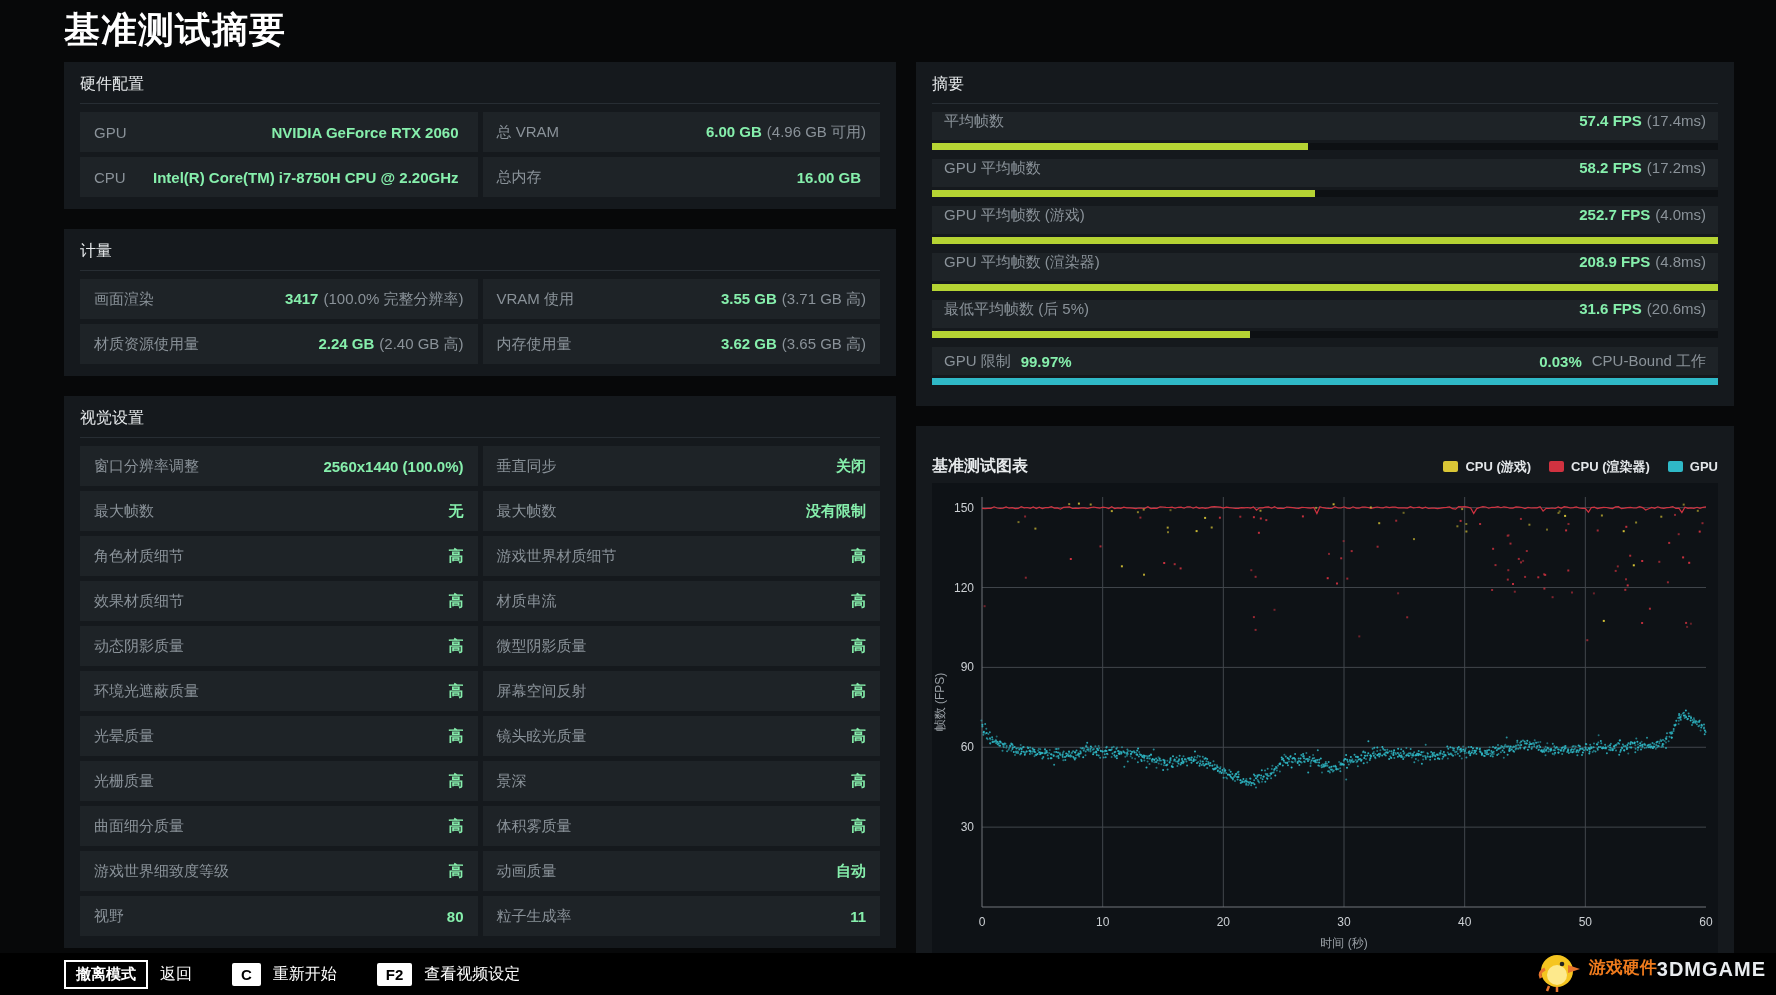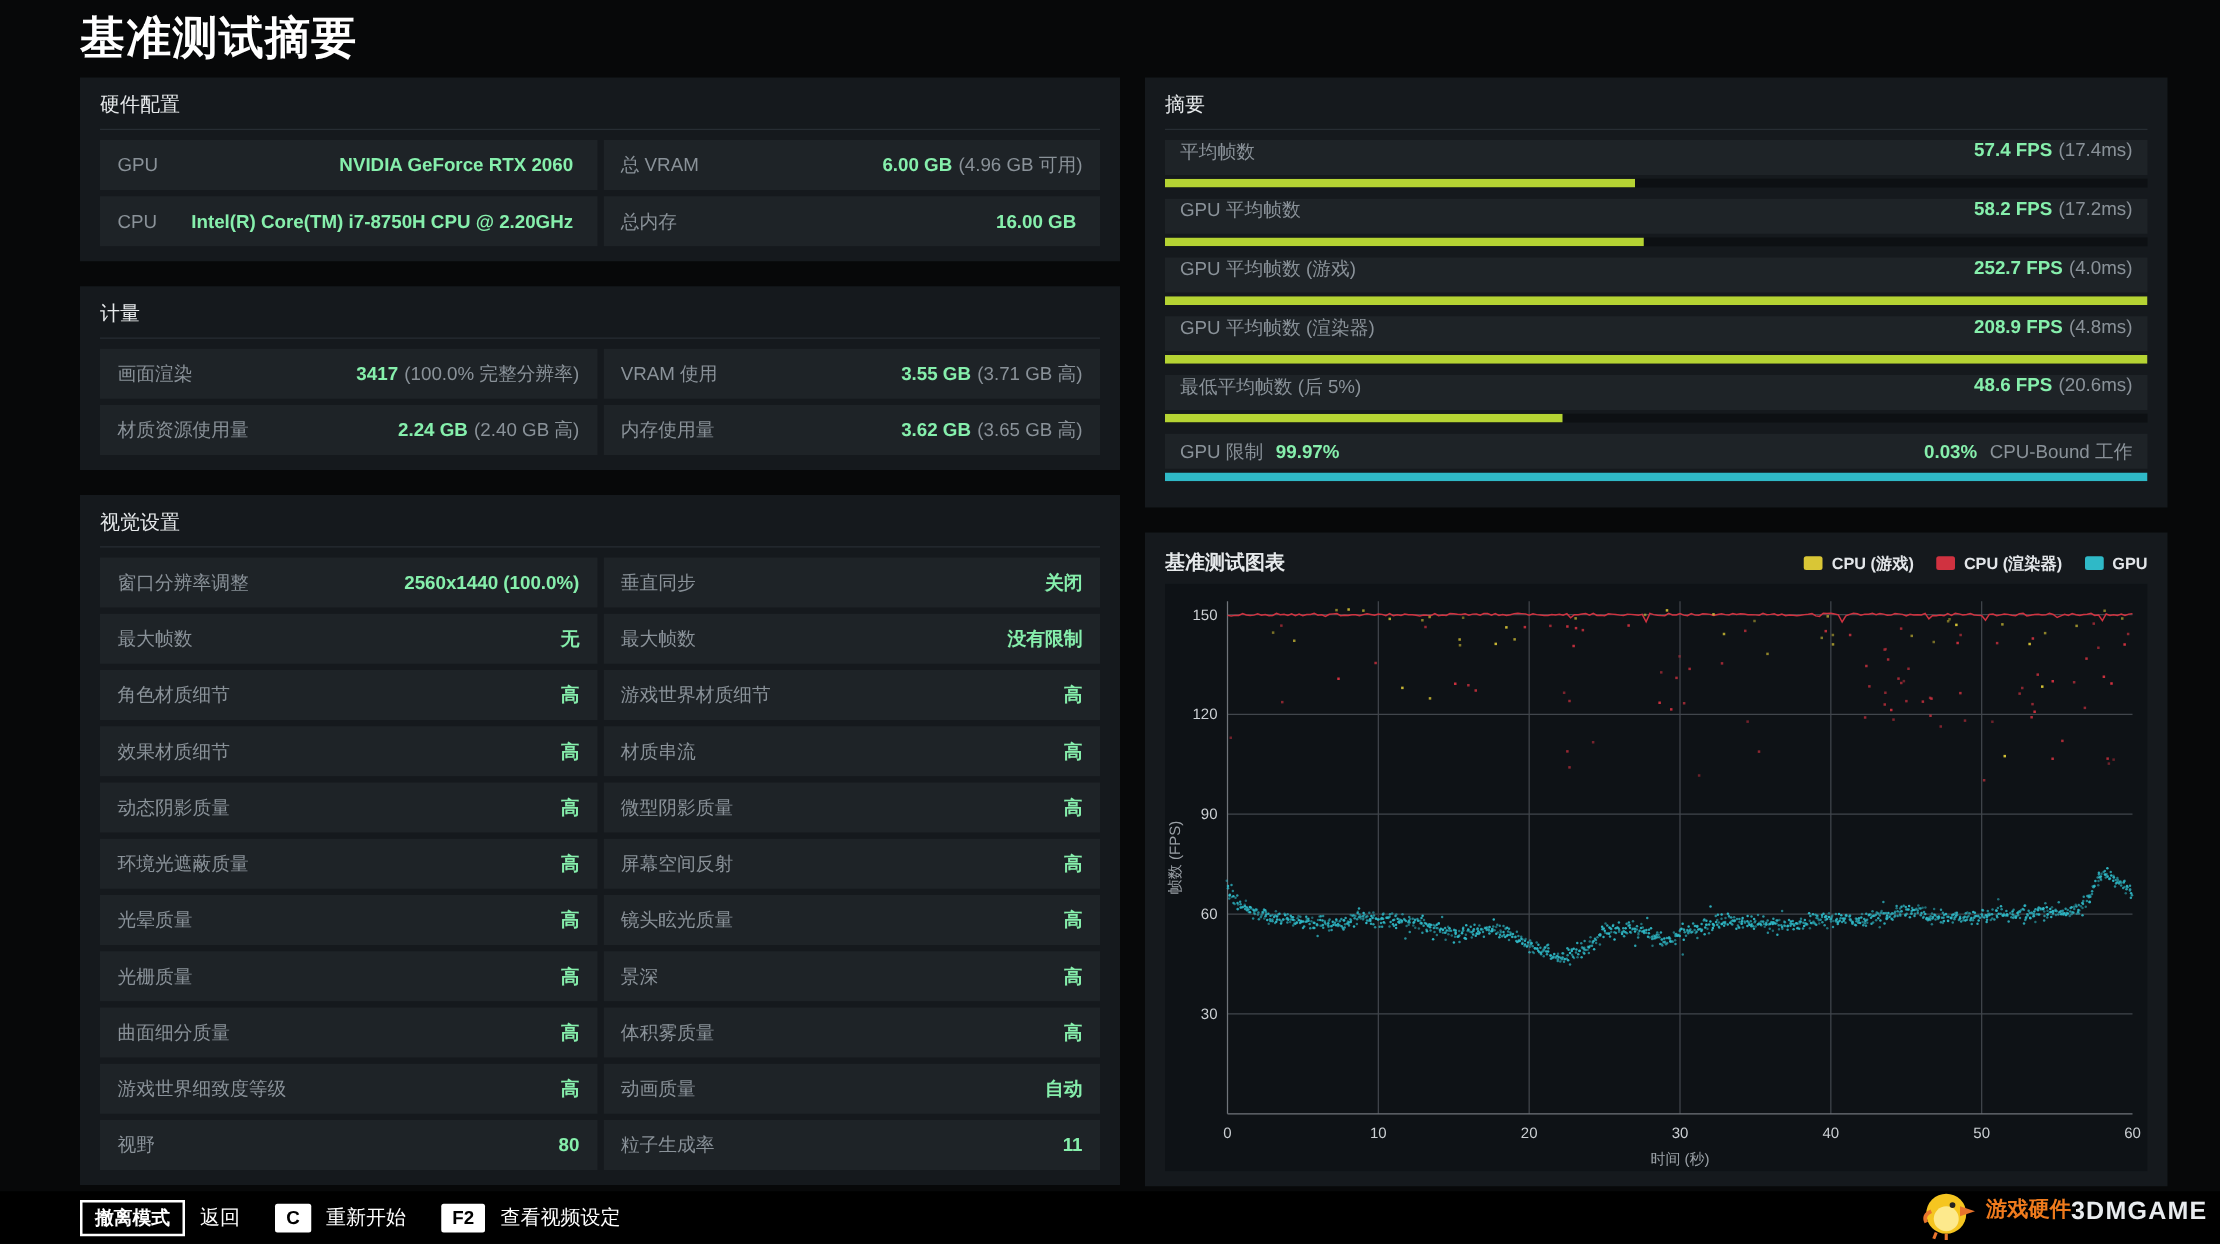--- a/index.html
+++ b/index.html
@@ -16,32 +16,32 @@
   .valwrap{text-align:right;white-space:nowrap}
   .val{color:#86efac;font-weight:700}
   .sub{color:#8a9299;font-weight:400;margin-left:5px}
   
   .sum-row{margin-bottom:9px}
   .sum-head{background:#1e2327;display:flex;justify-content:space-between;height:28px;padding:0 12px;font-size:15px}
   .sum-left,.sum-right{display:flex;align-items:center;gap:10px}
   .sum-bar{height:7px;background:#0d1013;margin-top:3px;overflow:hidden}
   .sum-fill{height:100%;width:0}
   
-  .chart-head{display:flex;justify-content:space-between;align-items:center;margin:4px 0 6px}
+  .chart-head{display:flex;justify-content:space-between;align-items:center;margin:20px 0 6px}
   .chart-title{font-size:16px;font-weight:600;color:#e7eaec}
   .legend{display:flex;gap:18px;align-items:center}
   .legend-item{display:flex;gap:7px;align-items:center;font-size:13px;color:#e3e6e9;font-weight:700}
   .legend-swatch{width:15px;height:11px;border-radius:2px;display:inline-block}
   #bench-chart{display:block}
   #bench-chart text{font-family:"Liberation Sans","DejaVu Sans",sans-serif}
   .tick{fill:#ccd0d4;font-size:12px}
   .axis{fill:#9aa0a6;font-size:12px}
   
   .footer{position:absolute;left:0;bottom:0;width:1776px;height:42px;background:#000;
-    display:flex;align-items:center;gap:28px;padding-left:64px;font-size:16px}
+    display:flex;align-items:center;gap:40px;padding-left:64px;font-size:16px}
   .f-item{display:flex;align-items:center;gap:12px}
   .key-outline{border:2px solid #fff;padding:3px 10px;font-weight:700;font-size:15px;color:#fff}
   .key-solid{background:#fff;color:#000;padding:3px 9px;font-weight:700;font-size:15px;border-radius:2px}
   .f-label{color:#fff}
   
   .brand{position:absolute;right:10px;bottom:3px;display:flex;align-items:center;gap:8px;z-index:5}
   .brand-text{display:flex;flex-direction:row;line-height:1.15}
   .brand-line1{color:#f07b1d;font-weight:700;font-size:17px}
   .brand-line2{color:#e9ecef;font-weight:800;font-size:20px;letter-spacing:1px}
 </style>
@@ -264,21 +264,21 @@
             <span class="valwrap"><b class="val">208.9 FPS</b><span class="sub">(4.8ms)</span></span>
           </div>
           <div class="sum-bar">
             <div class="sum-fill" style="width: 100%; background: rgb(181, 211, 51);"></div>
           </div>
         </div>
 
         <div class="sum-row">
           <div class="sum-head">
             <span class="lbl">最低平均帧数 (后 5%)</span>
-            <span class="valwrap"><b class="val">48.6 FPS</b><span class="sub">(20.6ms)</span></span>
+            <span class="valwrap"><b class="val">31.6 FPS</b><span class="sub">(20.6ms)</span></span>
           </div>
           <div class="sum-bar">
             <div class="sum-fill" style="width: 40.4%; background: rgb(181, 211, 51);"></div>
           </div>
         </div>
       </div>
     <div class="sum-row">
       <div class="sum-head">
         <span class="sum-left">
           <span class="lbl">GPU 限制</span>

